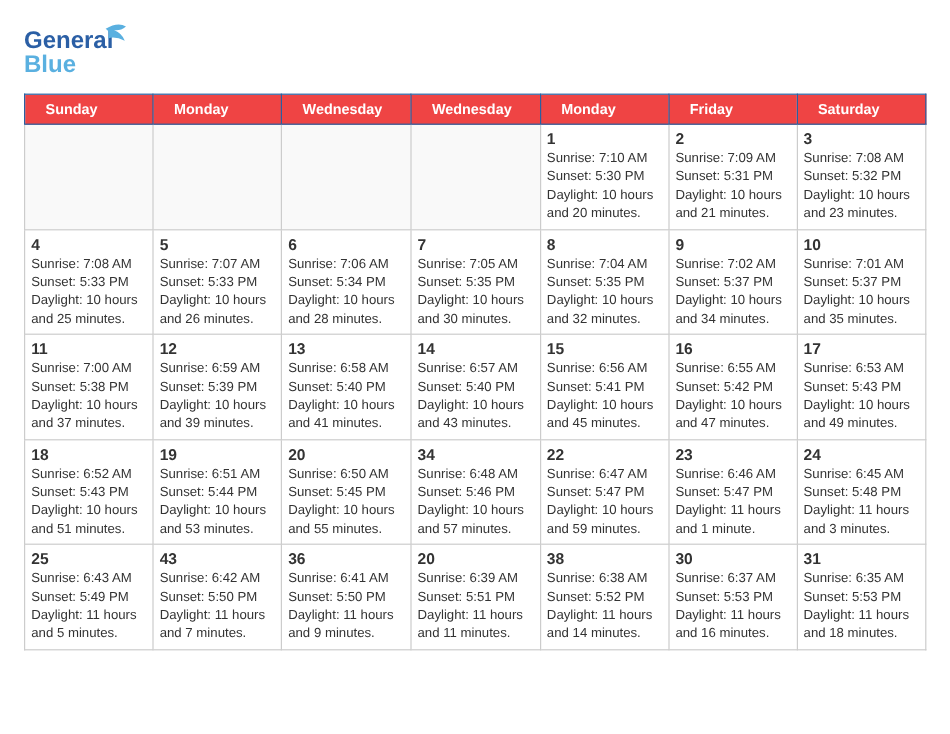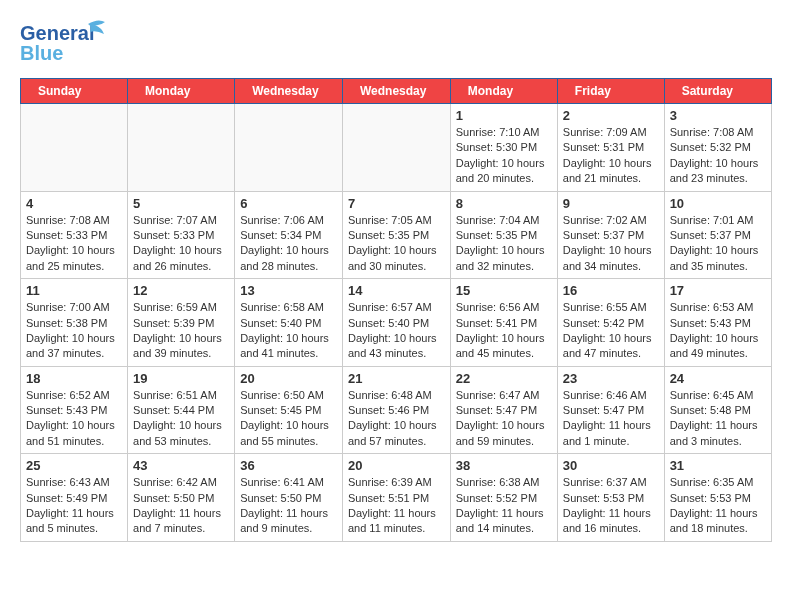--- a/index.html
+++ b/index.html
@@ -194,21 +194,21 @@
           </td>
           <td>
             <span class="day-num">19</span>
             <div class="day-info">Sunrise: 6:51 AM<br>Sunset: 5:44 PM<br>Daylight: 10 hours and 53 minutes.</div>
           </td>
           <td>
             <span class="day-num">20</span>
             <div class="day-info">Sunrise: 6:50 AM<br>Sunset: 5:45 PM<br>Daylight: 10 hours and 55 minutes.</div>
           </td>
           <td>
-            <span class="day-num">21</span>
+            <span class="day-num">34</span>
             <div class="day-info">Sunrise: 6:48 AM<br>Sunset: 5:46 PM<br>Daylight: 10 hours and 57 minutes.</div>
           </td>
           <td>
             <span class="day-num">22</span>
             <div class="day-info">Sunrise: 6:47 AM<br>Sunset: 5:47 PM<br>Daylight: 10 hours and 59 minutes.</div>
           </td>
           <td>
             <span class="day-num">23</span>
             <div class="day-info">Sunrise: 6:46 AM<br>Sunset: 5:47 PM<br>Daylight: 11 hours and 1 minute.</div>
           </td>

